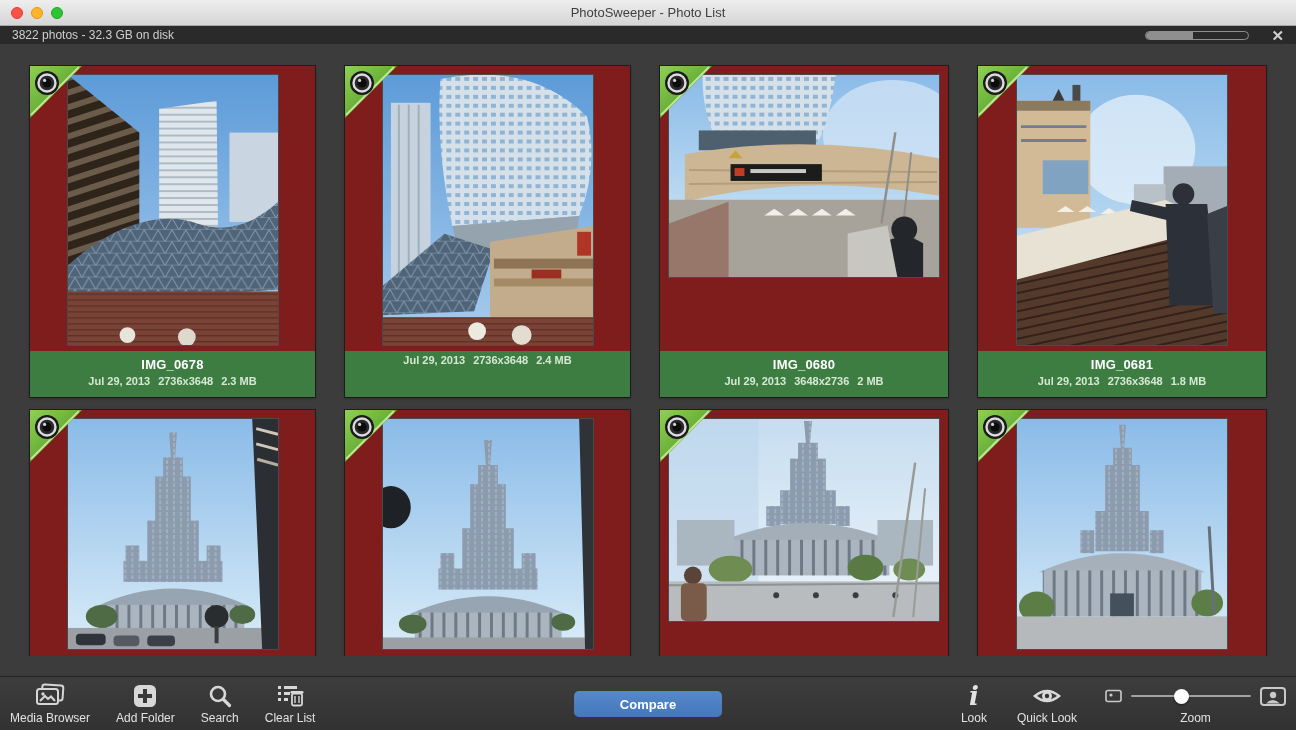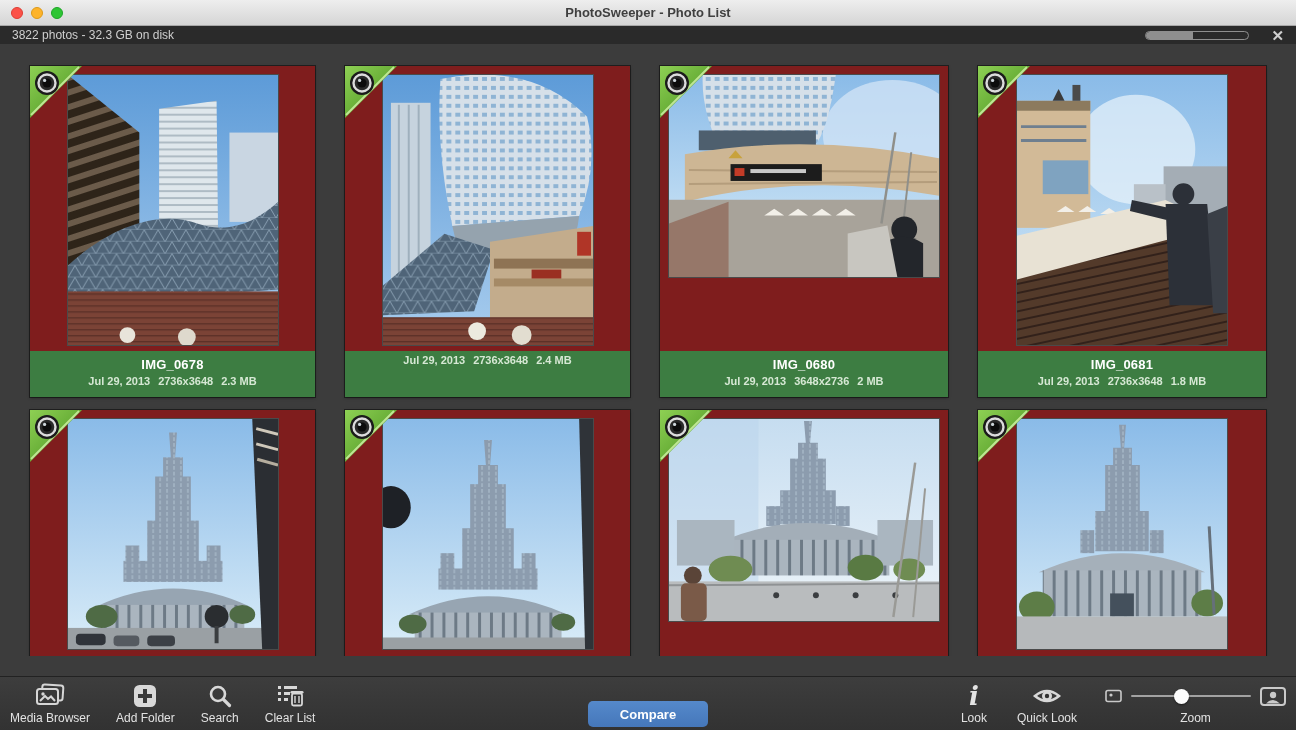--- a/index.html
+++ b/index.html
@@ -2,21 +2,21 @@
 <html><head>
 <meta charset="utf-8">
 <style>
   * { margin:0; padding:0; box-sizing:border-box; }
   html,body { width:1296px; height:730px; overflow:hidden; font-family:"Liberation Sans", sans-serif; background:#3c3c3c; }
 
   
   .titlebar { position:absolute; top:0; left:0; right:0; height:26px;
     background:linear-gradient(#eeeeee,#d5d5d5); border-bottom:1px solid #a8a8a8;
     display:flex; align-items:center; justify-content:center; }
-  .titlebar .title { font-size:13px; font-weight:700; color:#3f3f3f; }
+  .titlebar .title { font-size:13px; font-weight:400; color:#3f3f3f; }
   .lights { position:absolute; left:11px; top:7px; display:flex; gap:8px; }
   .light { width:12px; height:12px; border-radius:50%; }
   .light.red { background:#fb5148; border:1px solid #de3d33; }
   .light.yellow { background:#fdb32a; border:1px solid #dd9a18; }
   .light.green { background:#2ec534; border:1px solid #1ea627; }
 
   
   .statusbar { position:absolute; top:26px; left:0; right:0; height:18px; background:#2a2a2a;
     display:flex; align-items:center; padding:0 12px; }
   .statusbar .summary { font-size:12px; color:#cfcfcf; }
@@ -51,22 +51,22 @@
   
   .toolbar { position:absolute; bottom:0; left:0; right:0; height:54px;
     background:linear-gradient(#3d3d3d,#323232); border-top:1px solid #222; }
   .tb-group-left { position:absolute; left:8px; top:0; bottom:0; display:flex; gap:22px; }
   .tb-group-right { position:absolute; right:10px; top:0; bottom:0; display:flex; gap:26px; align-items:stretch; }
   .tb-item { display:flex; flex-direction:column; align-items:center; justify-content:flex-end;
     padding:4px 2px 5px; cursor:default; }
   .tb-item .ticon { height:28px; display:flex; align-items:center; justify-content:center; margin-bottom:1px; }
   .tb-item .tlabel { font-size:12px; color:#e2e2e2; white-space:nowrap;text-align:center; }
 
-  .compare-btn { position:absolute; left:50%; transform:translateX(-50%); top:24px;
-    width:120px; height:26px; border:none; border-radius:5px;
+  .compare-btn { position:absolute; left:50%; transform:translateX(-50%); top:14px;
+    width:148px; height:26px; border:none; border-radius:5px;
     background:linear-gradient(#5589cb,#4577ba); color:#fff; font-size:13px; font-weight:600;
     font-family:"Liberation Sans", sans-serif; }
 
   .zoom-cluster { display:flex; flex-direction:column; justify-content:flex-end; padding:4px 0 5px; }
   .zoom-row { display:flex; align-items:center; gap:9px; height:28px; }
   .zoom-track-wrap { position:relative; width:120px; height:15px; }
   .zoom-track { position:absolute; top:6.5px; left:0; right:0; height:2px; background:#a2a2a2; border-radius:1px; }
   .zoom-thumb { position:absolute; top:0; width:15px; height:15px; margin-left:-7px; border-radius:50%;
     background:#fdfdfd; box-shadow:0 1px 2px rgba(0,0,0,.5); }
   .zoom-label { font-size:12px; color:#e2e2e2; text-align:center; margin-top:1px; }

